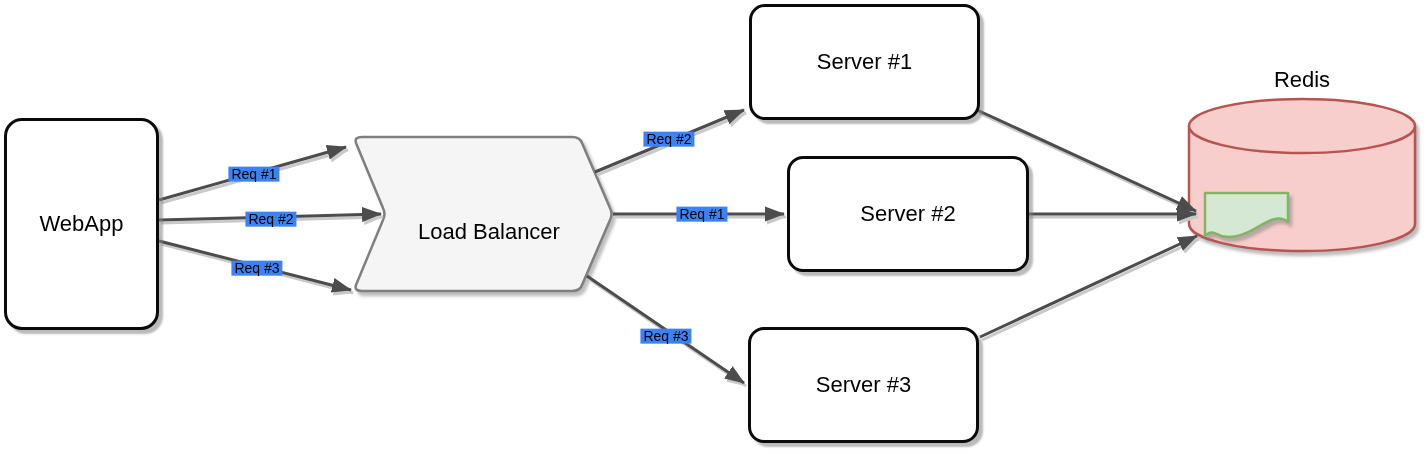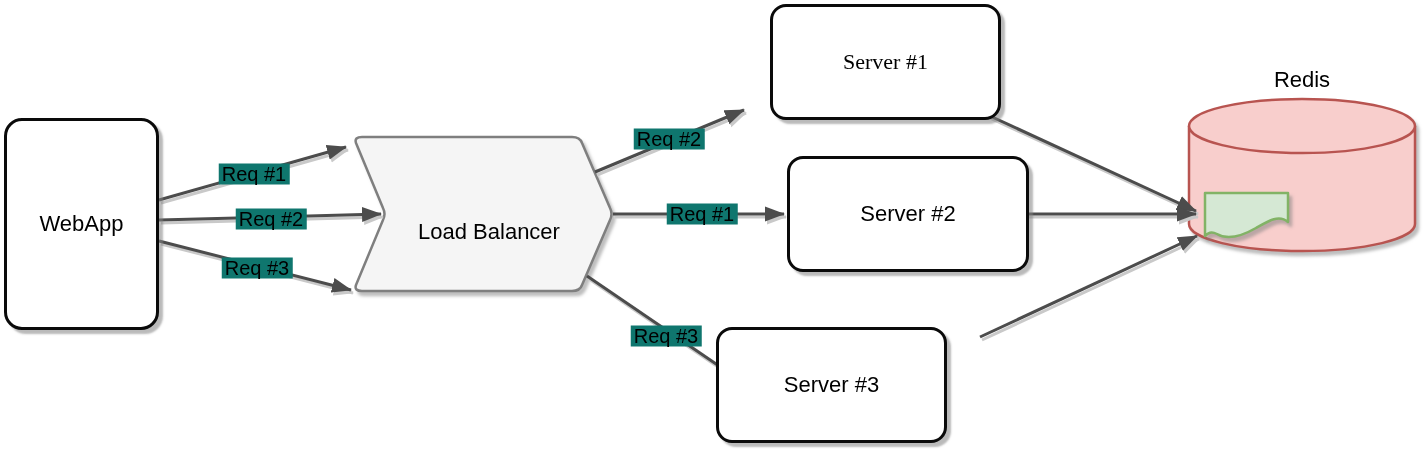--- a/index.html
+++ b/index.html
@@ -16,35 +16,35 @@
     position:absolute;z-index:2;
     box-sizing:border-box;
     background:#ffffff;
     border:3px solid #0a0a0a;
     border-radius:18px;
     box-shadow:4px 4px 2px rgba(130,130,130,0.55);
     display:flex;align-items:center;justify-content:center;
     font-size:22px;line-height:1.1;
   }
   #node-webapp{left:4px;top:118px;width:155px;height:212px;}
-  #node-server-1{left:770px;top:4px;width:231px;height:116px;border-radius:16px;font-family:Liberation Serif, serif;}
+  #node-server-1{left:749px;top:4px;width:231px;height:116px;border-radius:16px;}
   #node-server-2{left:787px;top:156px;width:242px;height:116px;border-radius:16px;}
-  #node-server-3{left:716px;top:327px;width:231px;height:116px;border-radius:16px;}
+  #node-server-3{left:748px;top:327px;width:231px;height:116px;border-radius:16px;}
   .shape-label{
     position:absolute;z-index:3;
     display:flex;align-items:center;justify-content:center;
     font-size:22px;line-height:1.1;
   }
   #label-load-balancer{left:386px;top:137px;width:206px;height:191px;}
   #label-redis{left:1242px;top:66px;width:120px;height:28px;}
   .edge-label{
     position:absolute;z-index:3;
     transform:translate(-50%,-50%);
-    font-size:20px;line-height:1.05;
-    background:#0f766e;padding:0 3px;
+    font-size:14px;line-height:1.05;
+    background:#3b82f6;padding:0 3px;
     white-space:nowrap;
   }
   .shadowed{filter:drop-shadow(3px 4px 1.5px rgba(125,125,125,0.5));}
 </style>
 </head>
 <body>
 
 <div id="canvas">
 
   <svg id="edge-layer" width="1425" height="454" viewBox="0 0 1425 454">

